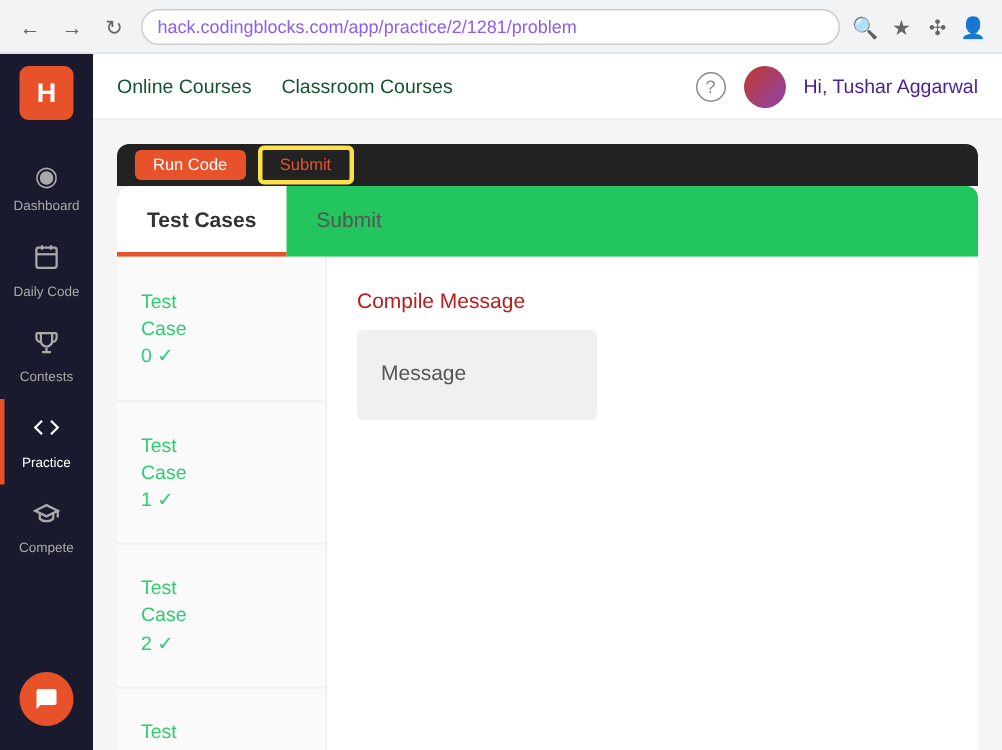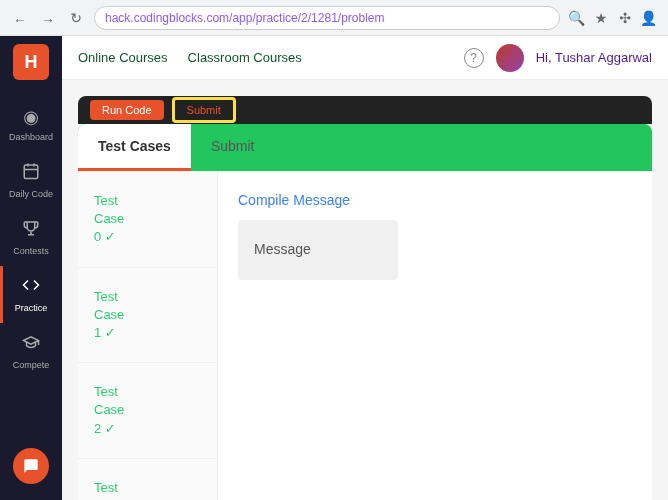--- a/index.html
+++ b/index.html
@@ -264,21 +264,21 @@
       font-size: 13px;
     }
 
     
     .result-area {
       flex: 1;
       padding: 20px;
     }
     .compile-msg-label {
       font-size: 14px;
-      color: #3b82f6;
+      color: #b91c1c;
       margin-bottom: 12px;
       font-weight: 500;
     }
     .compile-msg-box {
       background: #f0f0f0;
       border-radius: 4px;
       padding: 20px 16px;
       min-height: 60px;
       min-width: 160px;
       display: inline-block;

